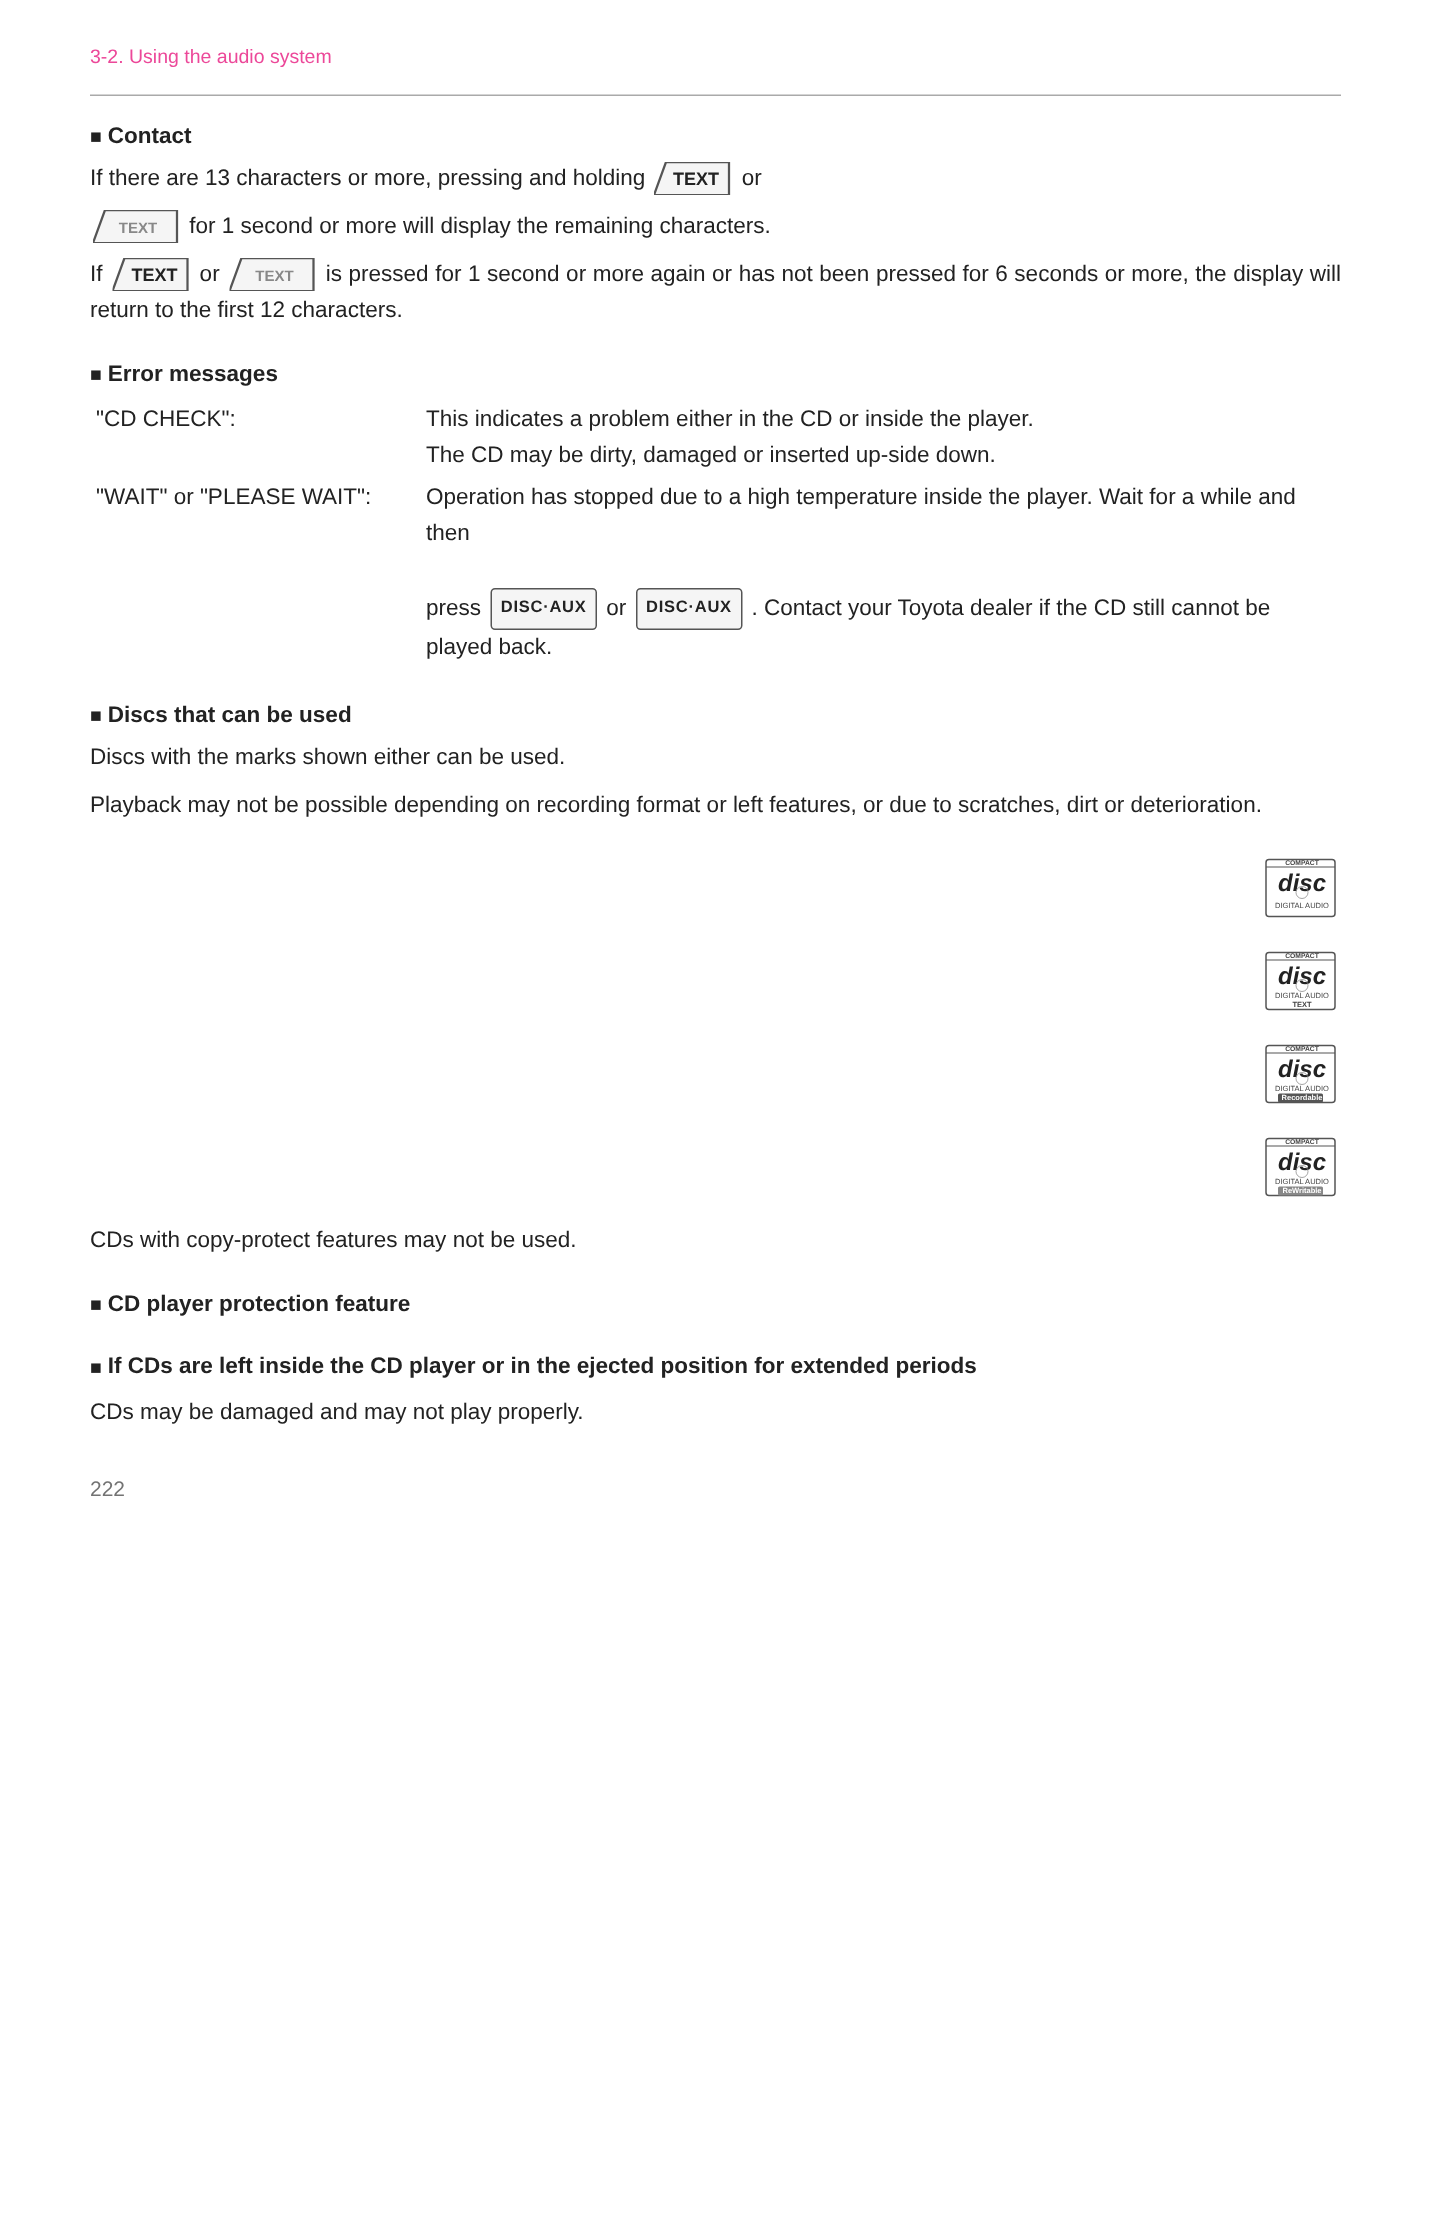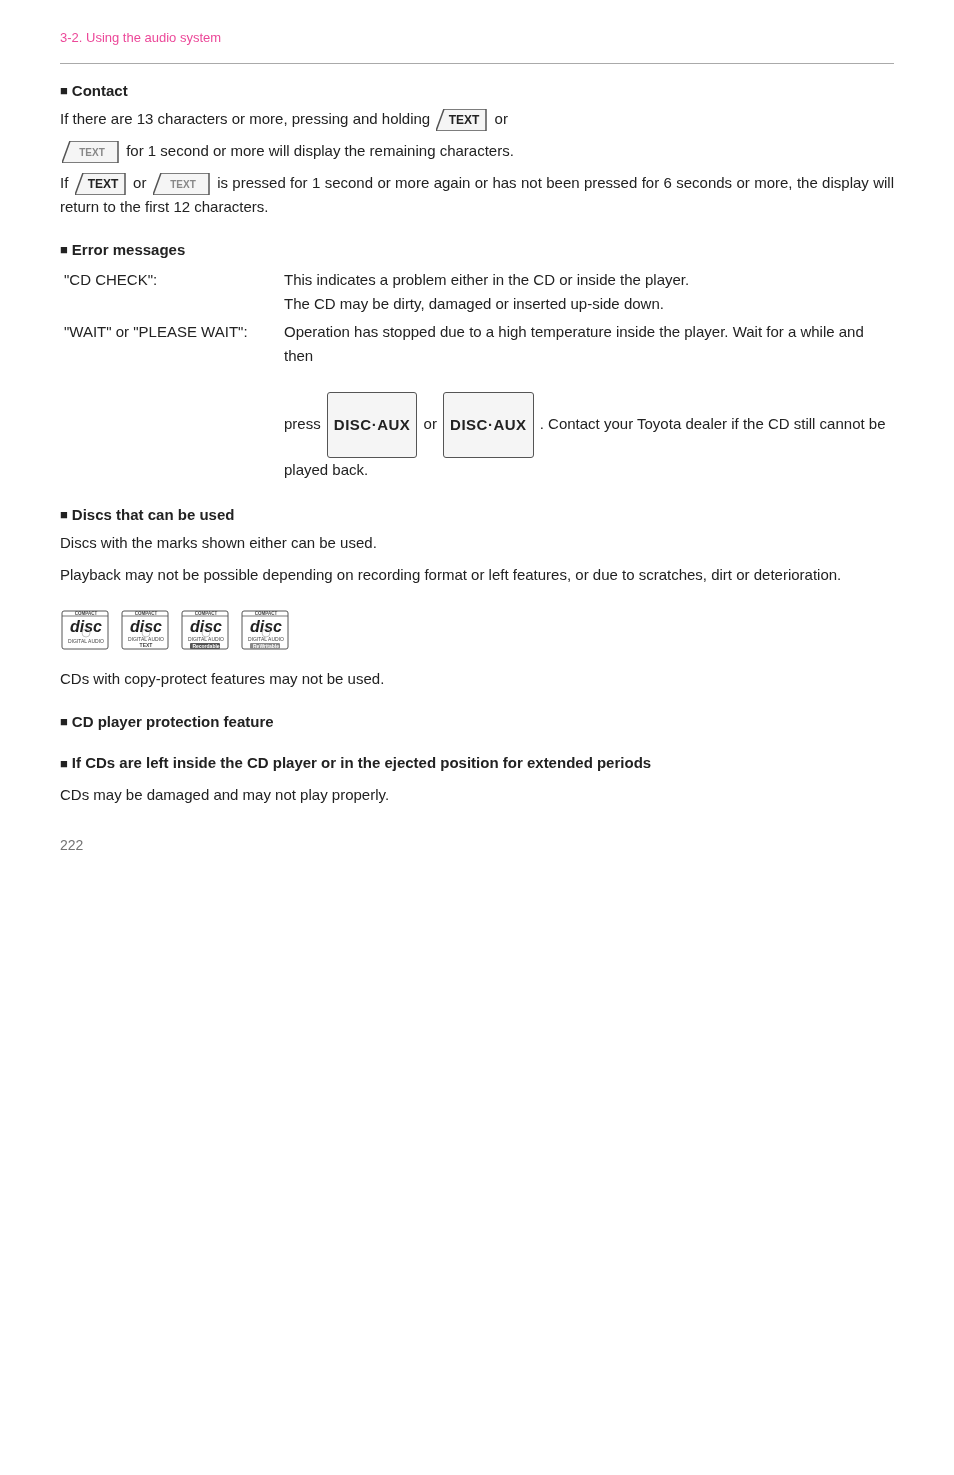--- a/index.html
+++ b/index.html
@@ -52,22 +52,22 @@
       position: relative;
     }
     .tab-btn svg {
       display: block;
     }
     .disc-btn {
       display: inline-flex;
       align-items: center;
       border: 1.5px solid #555;
       border-radius: 3px;
-      padding: 20px 6px;
-      font-size: 15px;
+      padding: 4px 6px;
+      font-size: 11px;
       font-weight: bold;
       background: #f5f5f5;
       margin: 0 2px;
       vertical-align: middle;
       letter-spacing: 0.5px;
     }
     .error-table {
       width: 100%;
       border-collapse: collapse;
       margin-bottom: 8px;
@@ -81,20 +81,21 @@
       white-space: nowrap;
       font-weight: normal;
       padding-right: 8px;
       min-width: 220px;
     }
     .disc-icons {
       display: flex;
       gap: 8px;
       margin: 16px 0 10px 0;
       align-items: flex-end;
+      flex-direction: column;
     }
     .disc-icon-wrap {
       display: flex;
       flex-direction: column;
       align-items: center;
       font-size: 7px;
       color: #333;
     }
     .disc-svg {
       margin-bottom: 2px;

